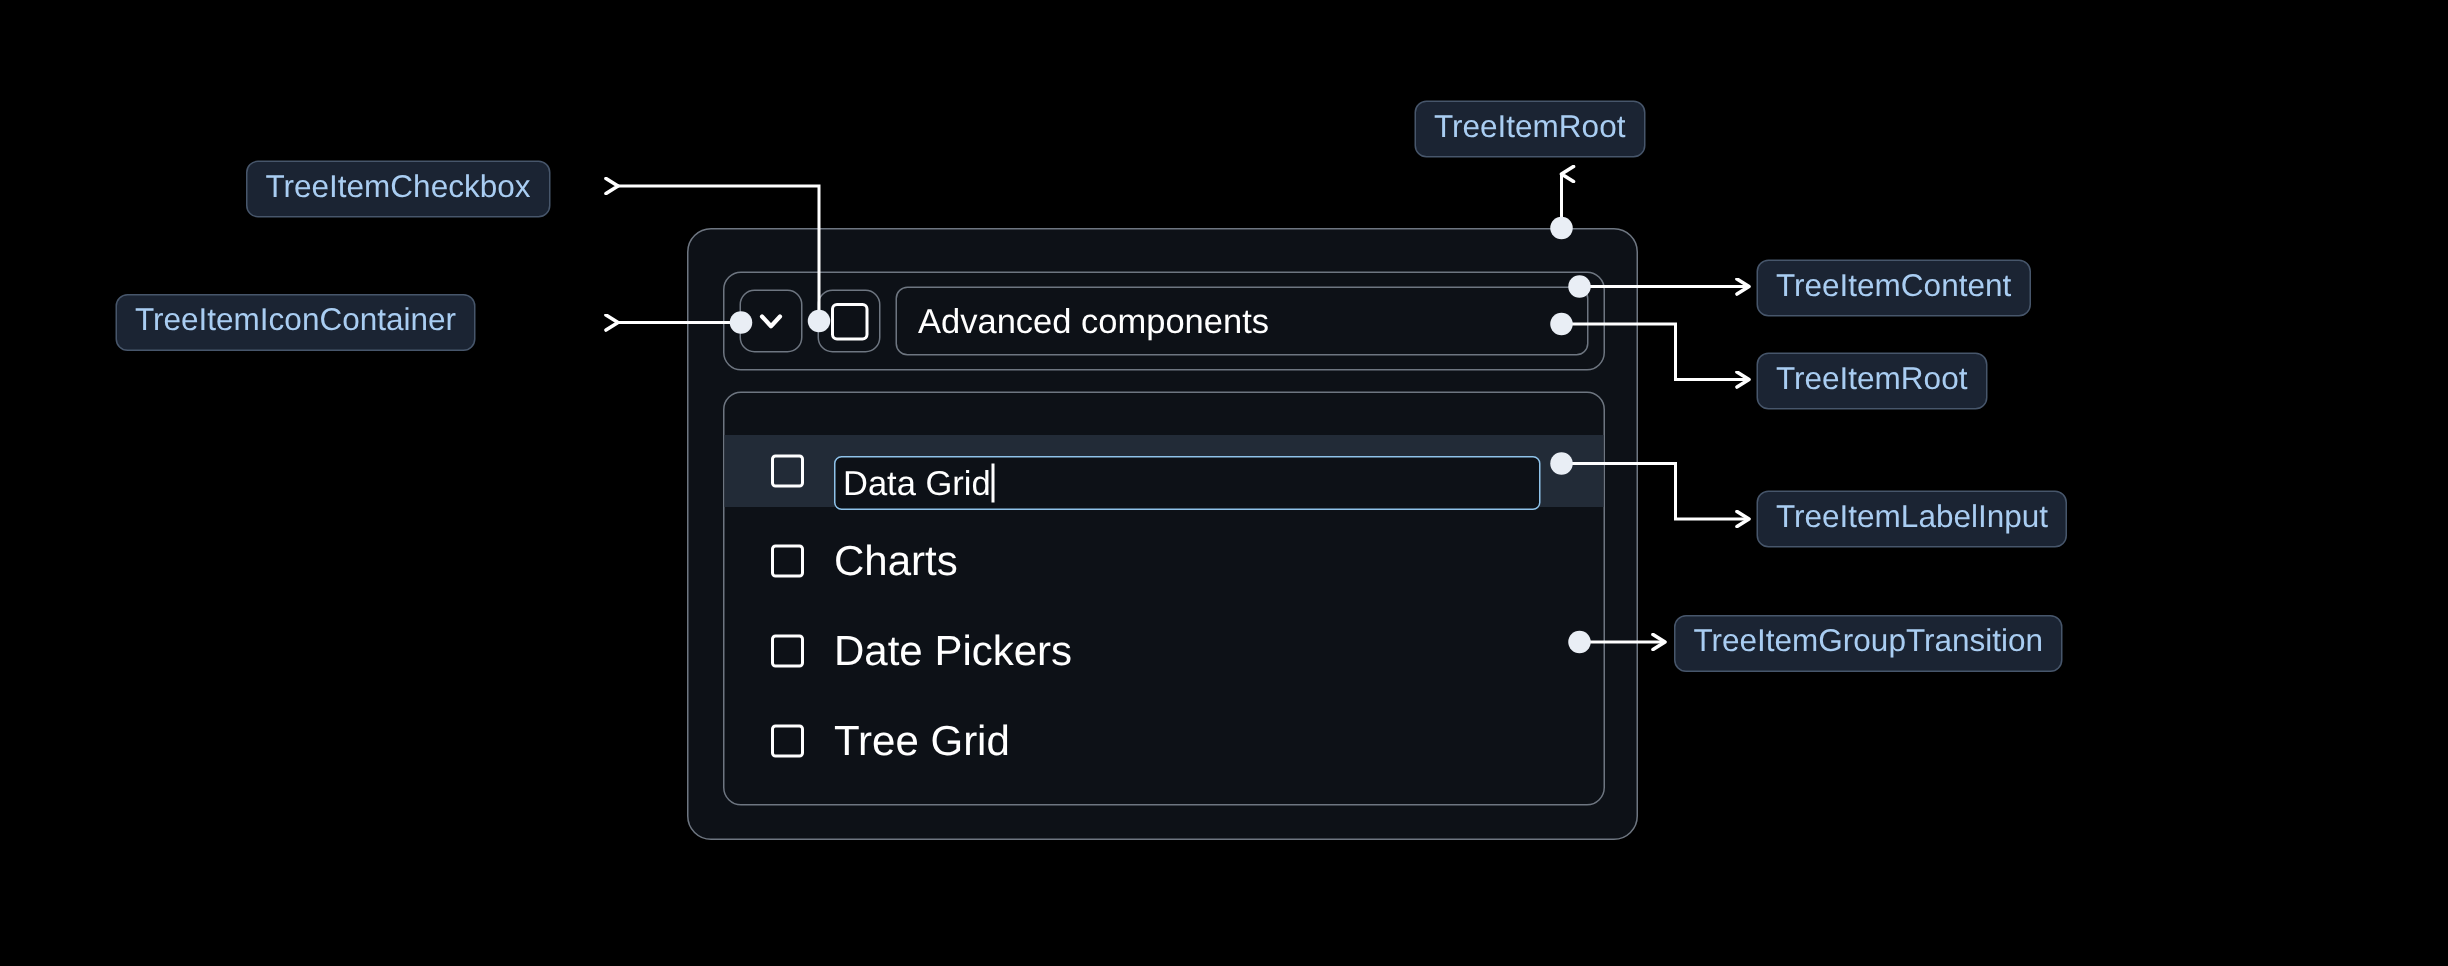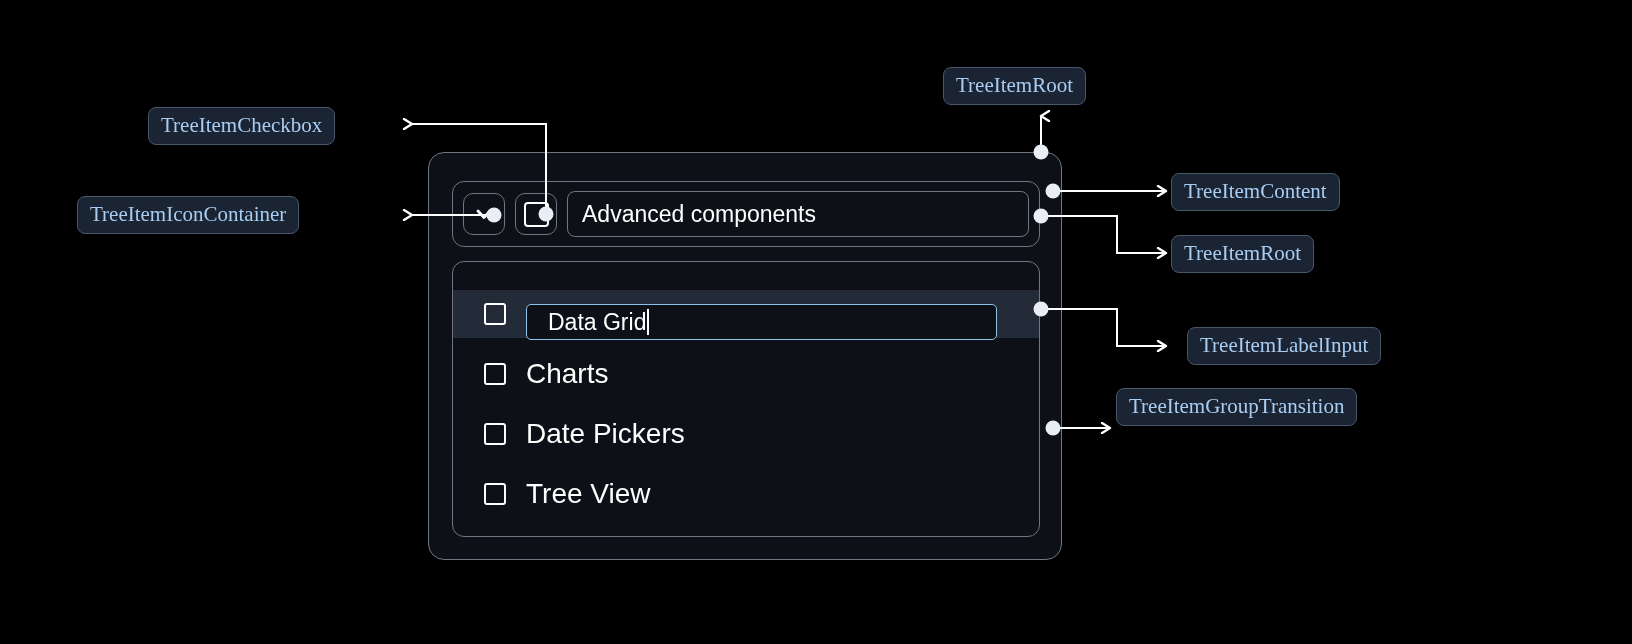--- a/index.html
+++ b/index.html
@@ -32,33 +32,33 @@
   
   .badge {
     position: absolute;
     display: flex;
     align-items: center;
     justify-content: center;
     background: #1b2433;
     border: 1px solid #47566b;
     border-radius: 8px;
     color: #a9cdf2;
-    font-family: Liberation Serif, serif;
+    font-family: Liberation Sans, sans-serif;
     font-size: 21px;
     letter-spacing: 0px;
     white-space: nowrap;
     padding: 5px 12px 7px 12px;
     height: 38px;
     z-index: 9;
   }
 
   
   .tree-root {
     position: absolute;
-    left: 428px;
+    left: 458px;
     top: 152px;
     width: 634px;
     height: 408px;
     background: #0d1117;
     border: 1px solid #6e7681;
     border-radius: 16px;
     z-index: 3;
   }
 
   .tree-content {
@@ -161,21 +161,21 @@
 
   .label-input {
     flex: 1 1 auto;
     margin-right: 42px;
     height: 36px;
     background: #0d1117;
     border: 1.5px solid #8fc3ea;
     border-radius: 5px;
     display: flex;
     align-items: center;
-    padding-left: 21px;
+    padding-left: 5px;
     color: #ffffff;
     font-size: 23px;
     position: relative;
     margin-top: 16px;
   }
 
   .caret {
     display: inline-block;
     width: 2px;
     height: 26px;
@@ -222,45 +222,45 @@
       <circle cx="546" cy="214" r="7.5"></circle>
       <circle cx="494" cy="215" r="7.5"></circle>
       <circle cx="1041" cy="152" r="7.5"></circle>
       <circle cx="1053" cy="191" r="7.5"></circle>
       <circle cx="1041" cy="216" r="7.5"></circle>
       <circle cx="1041" cy="309" r="7.5"></circle>
       <circle cx="1053" cy="428" r="7.5"></circle>
     </g>
   </svg>
 
-  <div class="badge" style="left:148px; top:107px;">
+  <div class="badge" style="left:164px; top:107px;">
     <span>TreeItemCheckbox</span>
   </div>
 
   <div class="badge" style="left:77px; top:196px;">
     <span>TreeItemIconContainer</span>
   </div>
 
   <div class="badge" style="left:943px; top:67px;">
     <span>TreeItemRoot</span>
   </div>
 
   <div class="badge" style="left:1171px; top:173px;text-align:center;">
     <span>TreeItemContent</span>
   </div>
 
   <div class="badge" style="left:1171px; top:235px;">
     <span>TreeItemRoot</span>
   </div>
 
-  <div class="badge" style="left:1171px; top:327px;margin-left:16px;">
+  <div class="badge" style="left:1171px; top:327px;">
     <span>TreeItemLabelInput</span>
   </div>
 
-  <div class="badge" style="left:1116px; top:388px;">
+  <div class="badge" style="left:1116px; top:410px;">
     <span>TreeItemGroupTransition</span>
   </div>
 
   <div class="tree-root">
 
     <div class="tree-content">
 
       <div class="icon-container">
         <svg class="chevron-box" width="26" height="26" viewBox="0 0 26 26">
           <path d="M7,10 L13,16.5 L19,10" fill="none" stroke="#ffffff" stroke-width="2.8" stroke-linecap="round" stroke-linejoin="round"></path>
@@ -291,19 +291,19 @@
         <span class="row-text">Charts</span>
       </div>
 
       <div class="tree-item-row">
         <span class="row-cb"></span>
         <span class="row-text">Date Pickers</span>
       </div>
 
       <div class="tree-item-row">
         <span class="row-cb"></span>
-        <span class="row-text">Tree View</span>
+        <span class="row-text">Tree Grid</span>
       </div>
 
     </div>
   </div>
 
 </div>
 
 </body></html>

